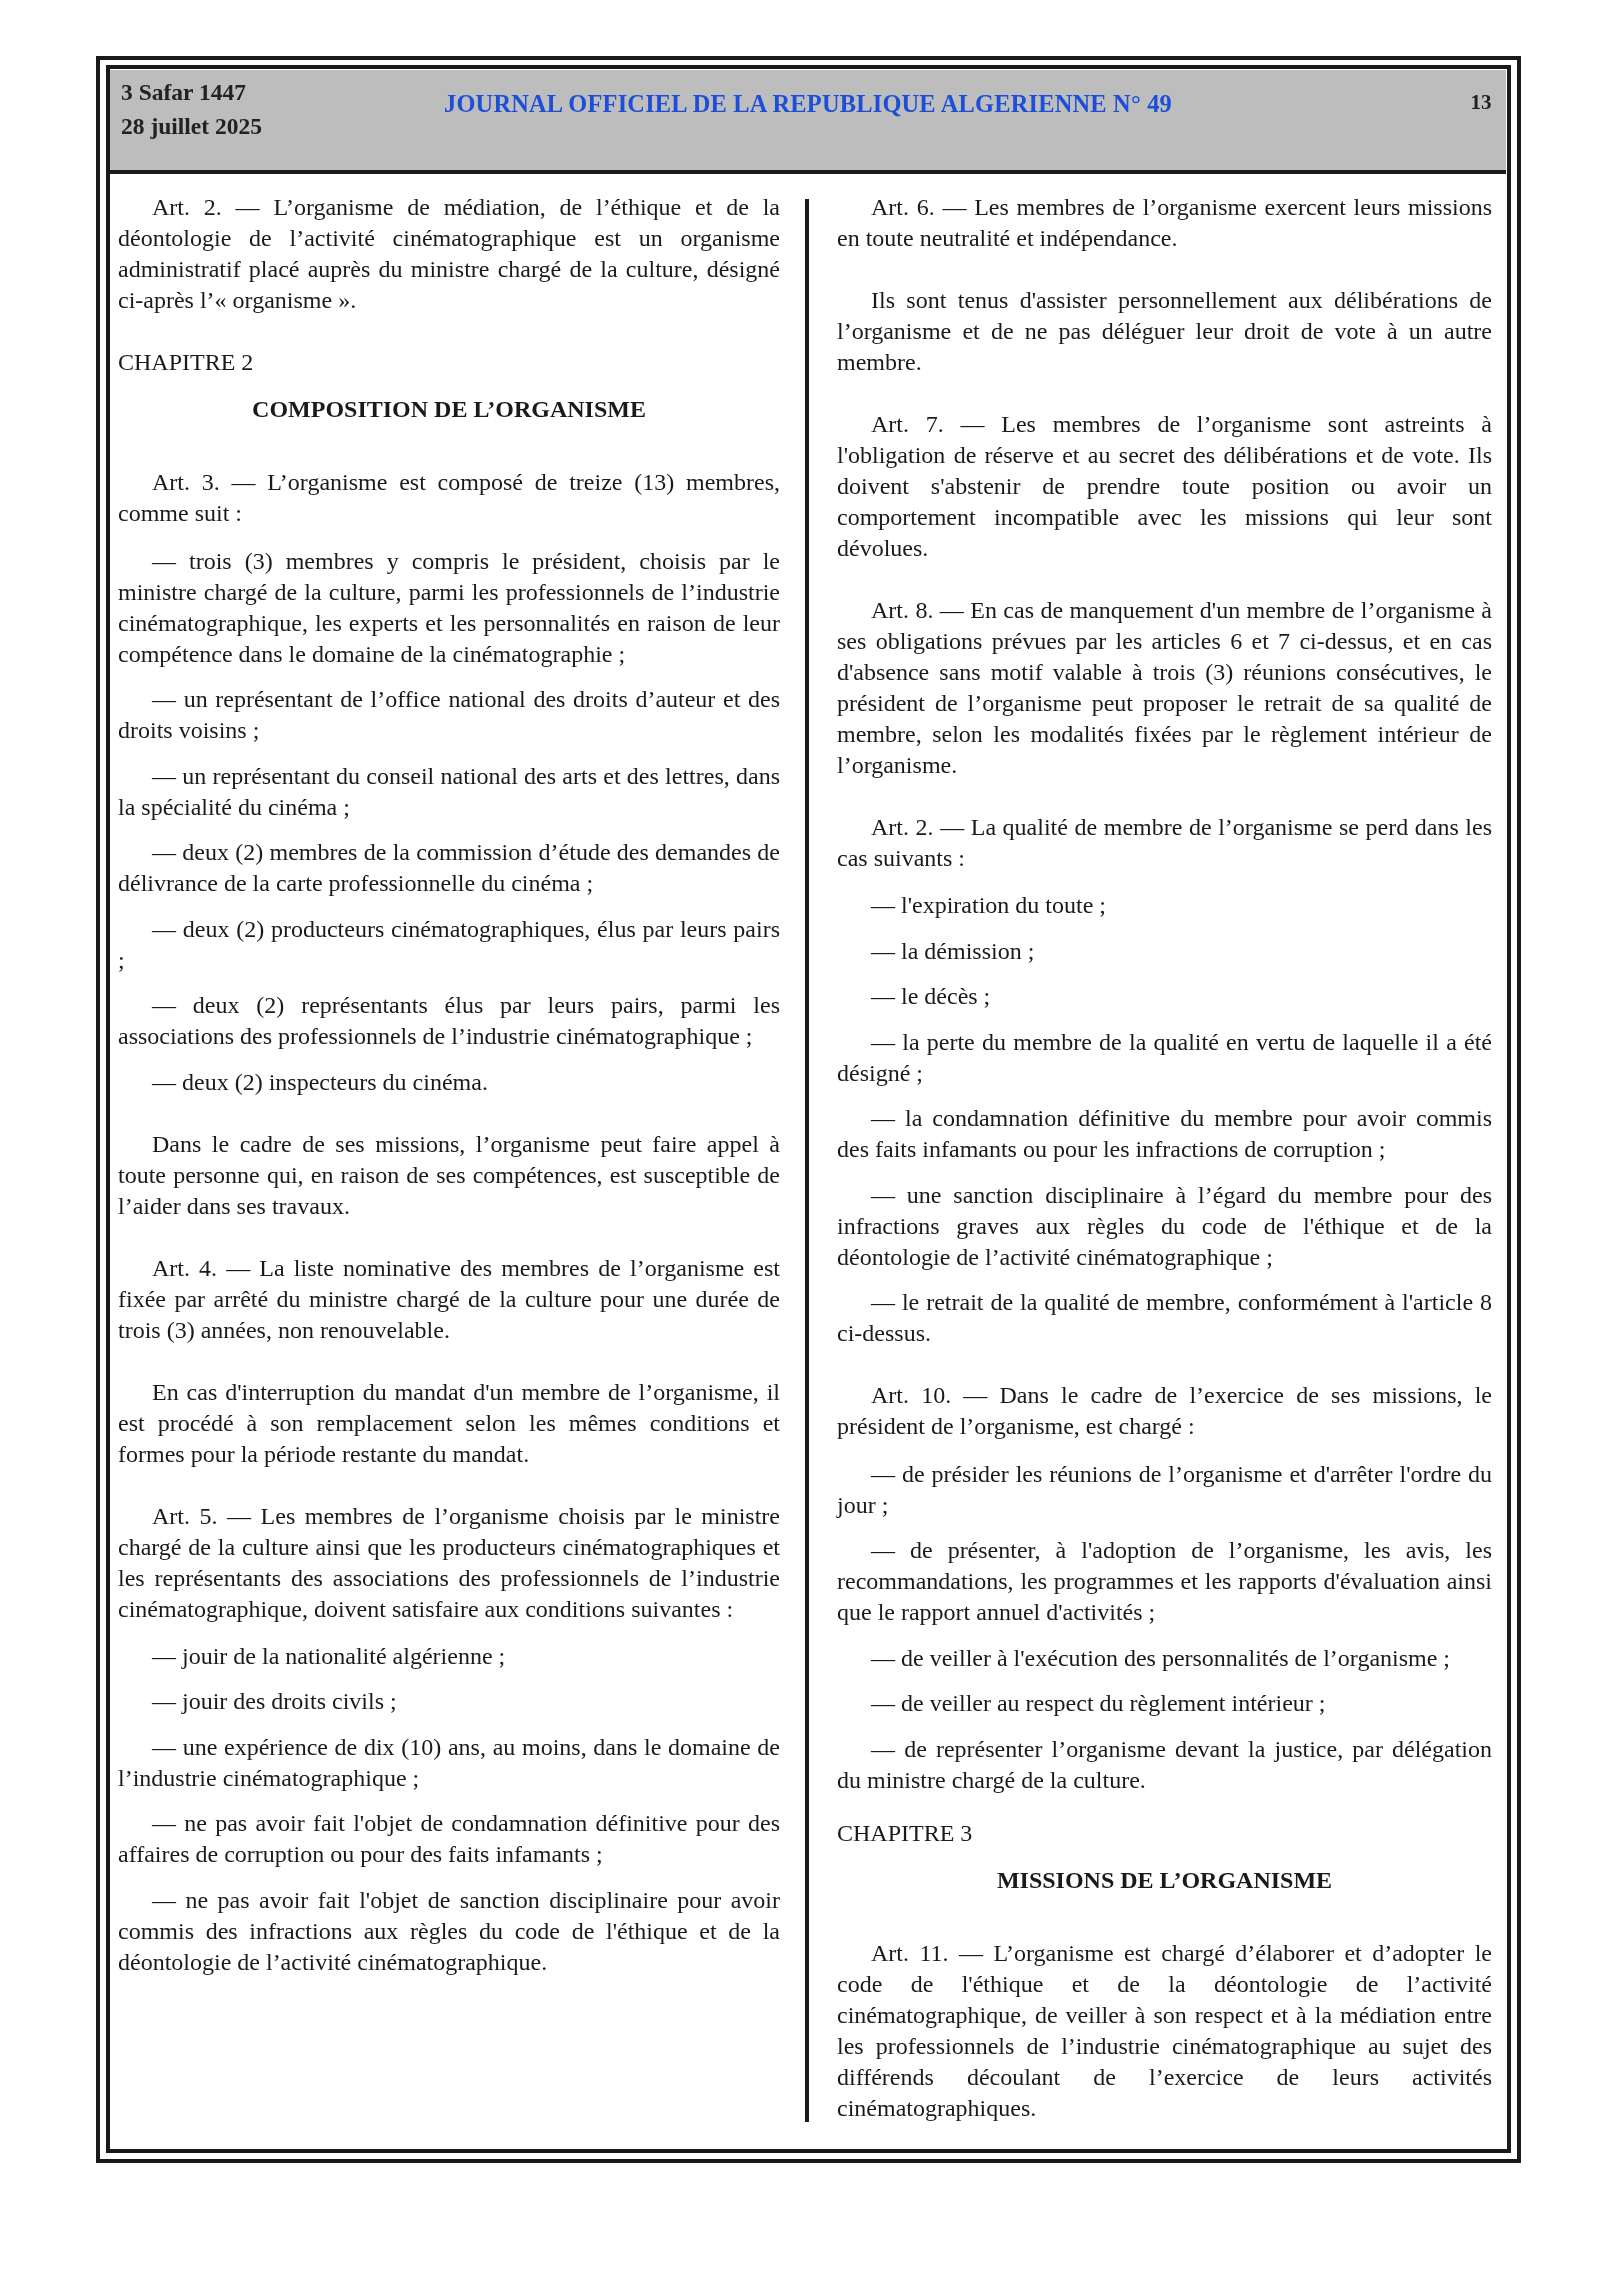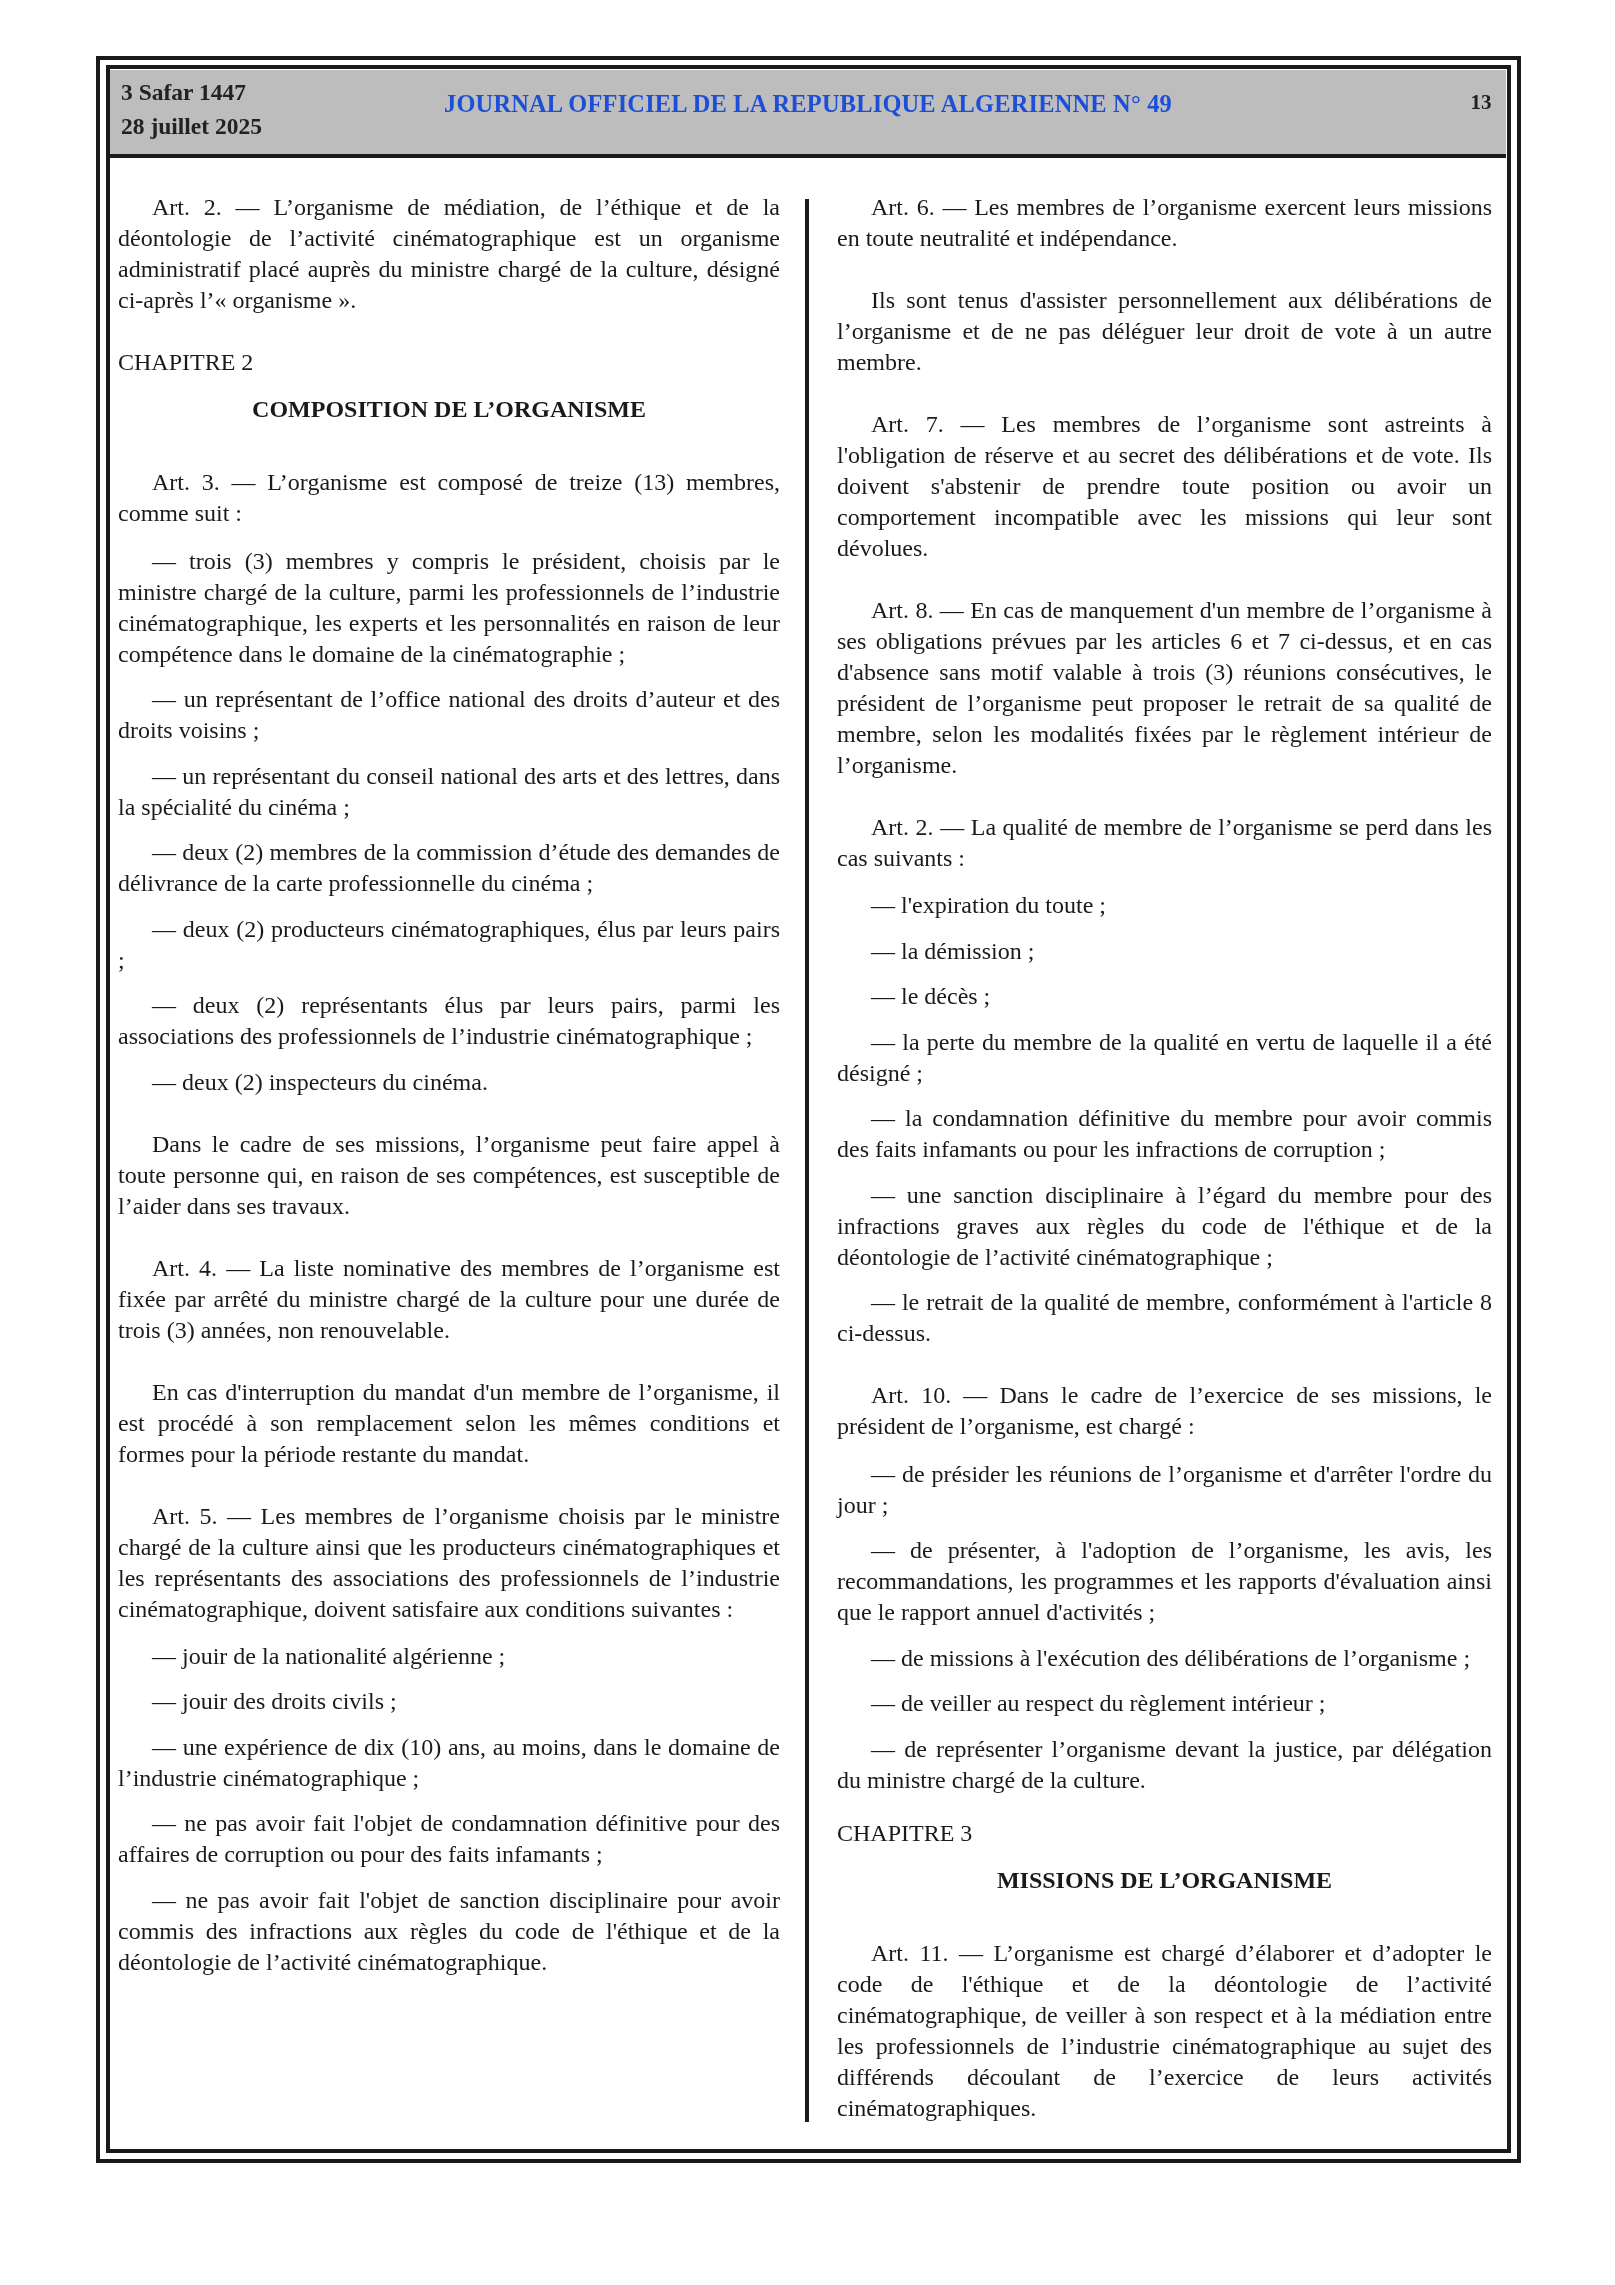--- a/index.html
+++ b/index.html
@@ -2,21 +2,21 @@
 <html style="font-size:14.5px"><head>
 <meta charset="utf-8">
 <style>
   html, body { margin: 0; padding: 0; background: #ffffff; }
   body { width: 1616px; height: 2285px; position: relative; overflow: hidden;
          font-family: "Liberation Serif", "DejaVu Serif", serif; color: #1a1a1a; }
   .outer-frame { position: absolute; left: 96px; top: 56px; width: 1425px; height: 2107px;
                  border: 4.5px solid #1a1a1a; box-sizing: border-box; }
   .inner-frame { position: absolute; left: 106px; top: 65px; width: 1405px; height: 2088px;
                  border: 4.5px solid #1a1a1a; box-sizing: border-box; }
-  .header-band { position: absolute; left: 110px; top: 70px; width: 1396px; height: 88px;
+  .header-band { position: absolute; left: 110px; top: 70px; width: 1396px; height: 104px;
                  background: #bdbdbd; border-bottom: 4.5px solid #1a1a1a; box-sizing: border-box; }
   .hdr-date { position: absolute; left: 11px; top: 5.4px; font-weight: bold; font-size: 23.5px;
               line-height: 34px; color: #222; }
   .hdr-title { position: absolute; left: 0; right: 0; top: 20px; text-align: center;
                font-weight: bold; font-size: 24.4px; letter-spacing: 0.2px; color: #1d4ed8; }
   .hdr-page { position: absolute; right: 14.5px; top: 20px; font-weight: bold; font-size: 21px; color: #222; }
 
   .col { position: absolute; top: 192px; width: 662px; font-size: 24px; line-height: 31px;
          text-align: justify; }
   .col-left { left: 118px; }
@@ -78,20 +78,20 @@
   <p class="item">— l'expiration du toute ;</p>
   <p class="item">— la démission ;</p>
   <p class="item">— le décès ;</p>
   <p class="item">— la perte du membre de la qualité en vertu de laquelle il a été désigné ;</p>
   <p class="item">— la condamnation définitive du membre pour avoir commis des faits infamants ou pour les infractions de corruption ;</p>
   <p class="item">— une sanction disciplinaire à l’égard du membre pour des infractions graves aux règles du code de l'éthique et de la déontologie de l’activité cinématographique ;</p>
   <p class="item gap-big">— le retrait de la qualité de membre, conformément à l'article 8 ci-dessus.</p>
   <p class="para">Art. 10. — Dans le cadre de l’exercice de ses missions, le président de l’organisme, est chargé :</p>
   <p class="item">— de présider les réunions de l’organisme et d'arrêter l'ordre du jour ;</p>
   <p class="item">— de présenter, à l'adoption de l’organisme, les avis, les recommandations, les programmes et les rapports d'évaluation ainsi que le rapport annuel d'activités ;</p>
-  <p class="item">— de missions à l'exécution des délibérations de l’organisme ;</p>
+  <p class="item">— de veiller à l'exécution des personnalités de l’organisme ;</p>
   <p class="item">— de veiller au respect du règlement intérieur ;</p>
   <p class="item">— de représenter l’organisme devant la justice, par délégation du ministre chargé de la culture.</p>
   <p class="chapter">CHAPITRE 3</p>
   <p class="chapter-title">MISSIONS DE L’ORGANISME</p>
   <p class="para">Art. 11. — L’organisme est chargé d’élaborer et d’adopter le code de l'éthique et de la déontologie de l’activité cinématographique, de veiller à son respect et à la médiation entre les professionnels de l’industrie cinématographique au sujet des différends découlant de l’exercice de leurs activités cinématographiques.</p>
 </div>
 
 
 </body></html>

